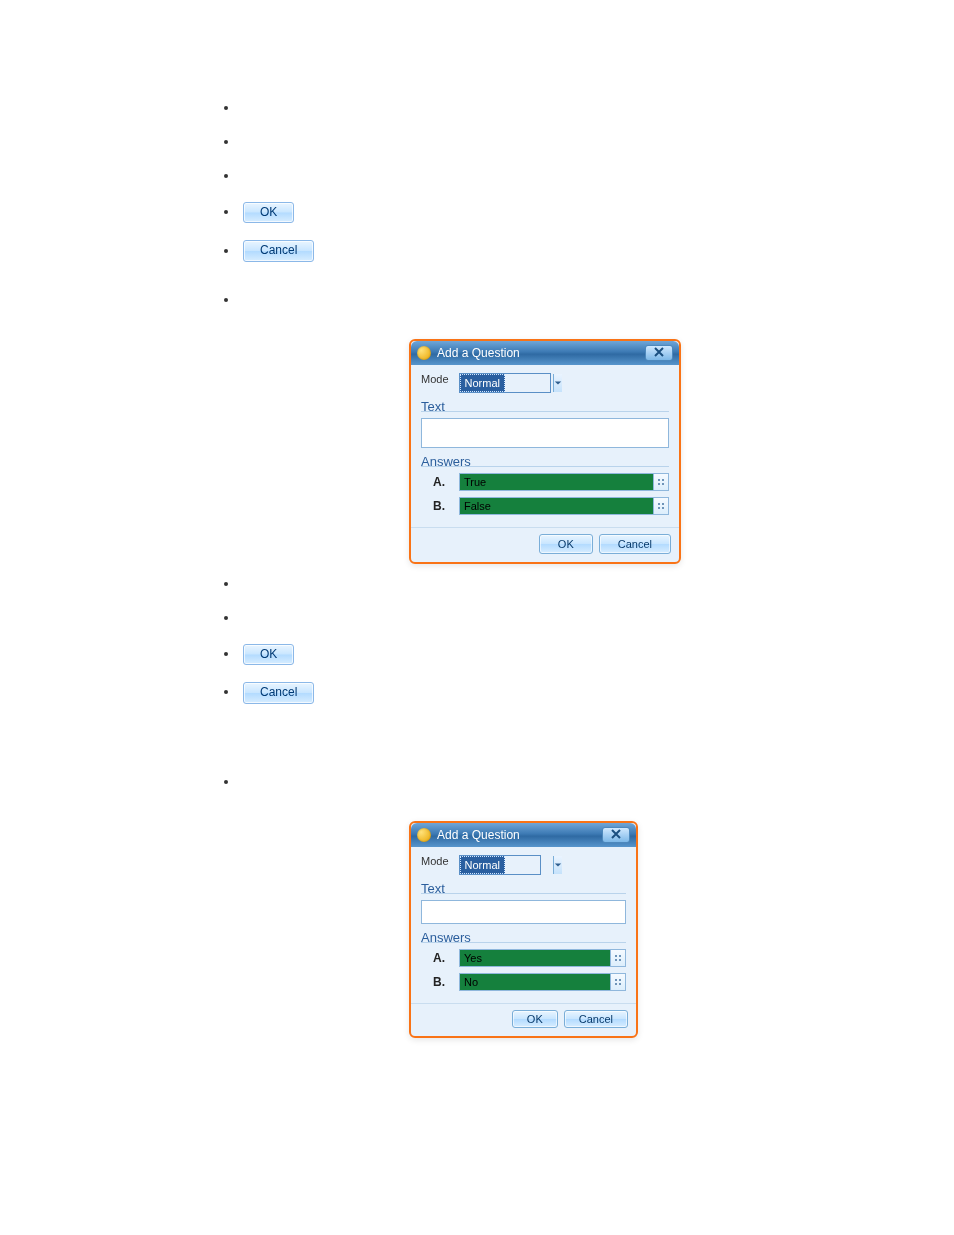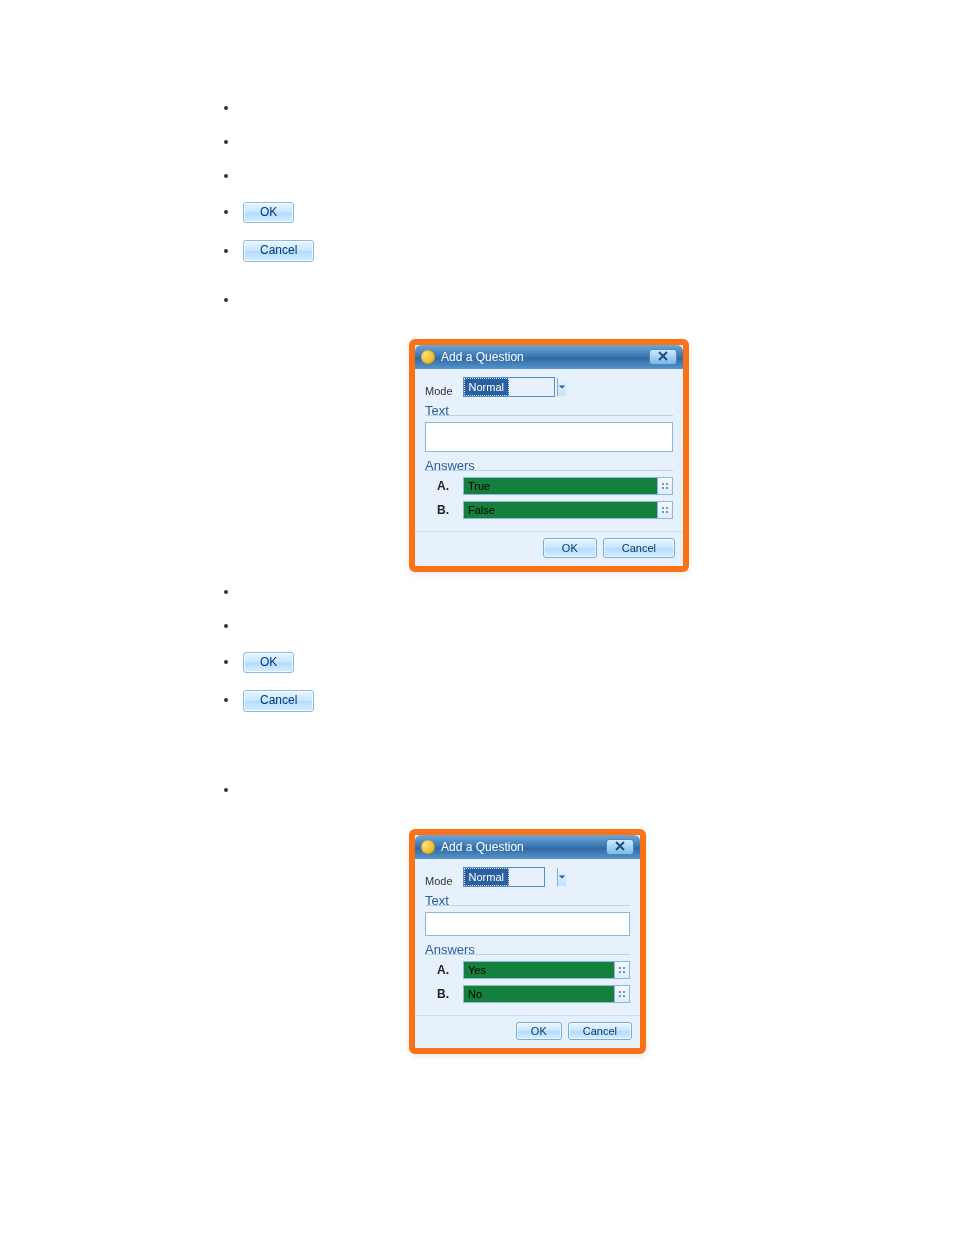--- a/index.html
+++ b/index.html
@@ -33,21 +33,21 @@
     border: 1px solid #8bb8e8;
     border-radius: 3px;
     background: linear-gradient(#e9f5ff, #c9e6ff 48%, #b3dbff 52%, #d7edff);
     color: #003a75;
     font-size: 12px;
     cursor: pointer;
     box-shadow: inset 0 0 0 1px rgba(255,255,255,0.7);
   }
   .dialog {
     margin: 12px 0 12px 200px;
-    border: 6px solid #f97316;
+    border: 2px solid #f97316;
     border-radius: 6px;
     background: #e7f1fb;
     box-shadow: 0 2px 6px rgba(0,0,0,0.1);
   }
   .dialog.lg { width: 268px; }
   .dialog.sm { width: 225px; }
   .titlebar {
     display: flex;
     align-items: center;
     justify-content: space-between;
@@ -67,21 +67,21 @@
   .close-btn {
     width: 26px; height: 14px;
     border-radius: 3px;
     background: linear-gradient(#cfe8ff,#7db8e8);
     border: 1px solid #4d88bc;
     display: flex; align-items: center; justify-content: center;
     cursor: pointer;
   }
   .close-btn svg { width: 10px; height: 10px; stroke: #1a4f80; stroke-width: 2; }
   .dialog-body { padding: 8px 10px 6px 10px; }
-  .row-mode { display: flex; align-items: flex-end; gap: 10px; font-size: 11px; color: #333; }
+  .row-mode { display: flex; align-items: flex-start; gap: 10px; font-size: 11px; color: #333; }
   .combo {
     display: flex;
     border: 1px solid #5a8fc6;
     gap: 48px;
   }
   .dialog.lg .combo { width: 90px; }
   .dialog.sm .combo { width: 80px; }
   .combo-field {
     flex: 1;
     background: #2a5fa0;

